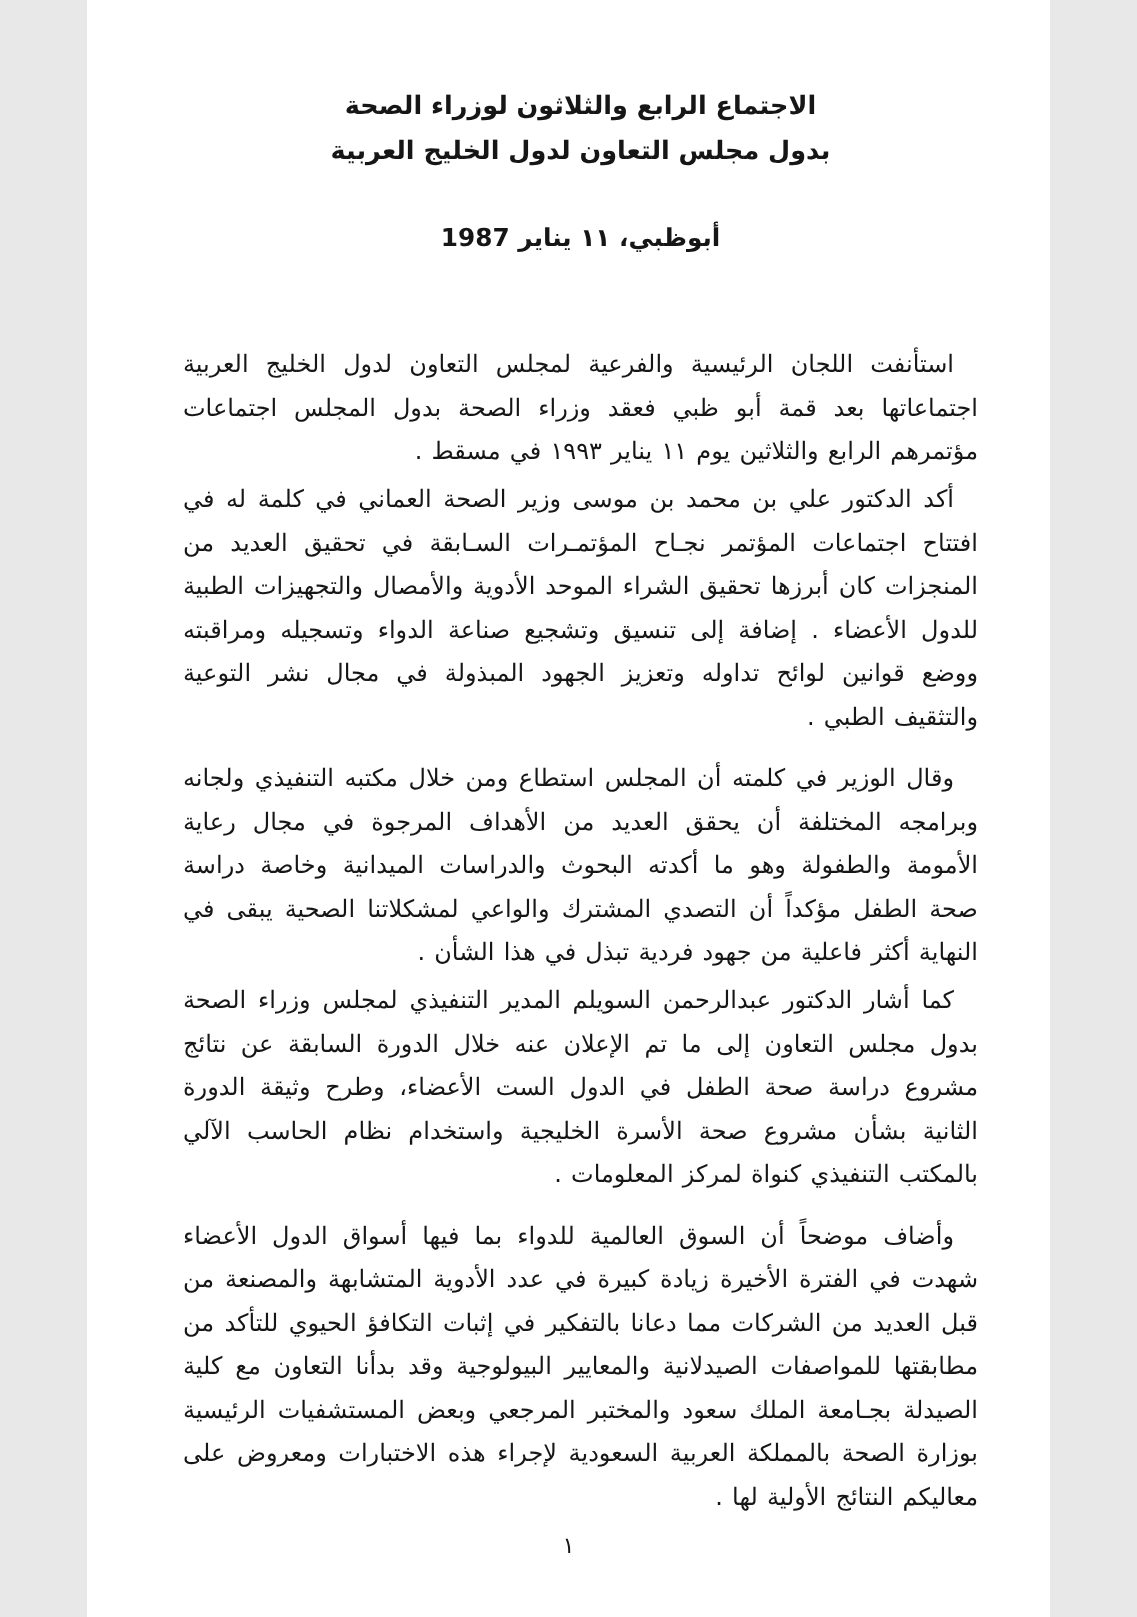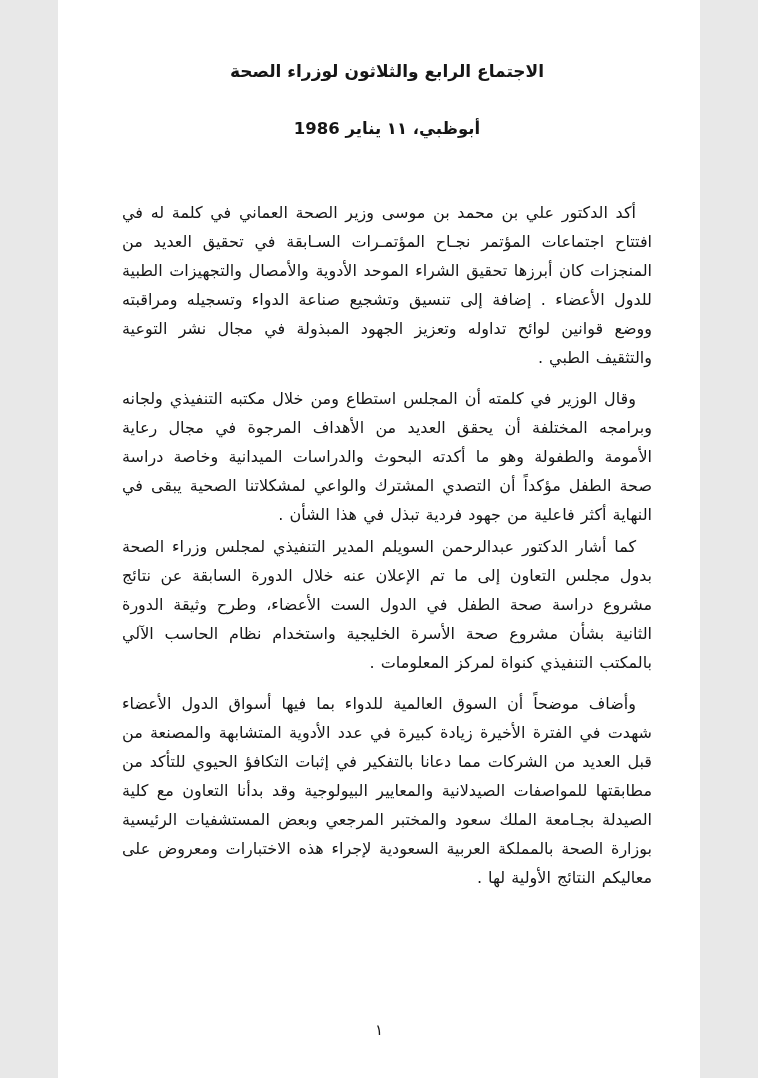--- a/index.html
+++ b/index.html
@@ -67,25 +67,27 @@
     color: #161616;
   }
 </style>
 </head>
 <body>
 
 <div class="page">
 
   <header class="doc-header">
     <div class="doc-title">الاجتماع الرابع والثلاثون لوزراء الصحة</div>
-    <div class="doc-date">أبوظبي، ١١ يناير 1986</div>
+    <div class="doc-title">بدول مجلس التعاون لدول الخليج العربية</div>
+    <div class="doc-date">أبوظبي، ١١ يناير 1987</div>
   </header>
 
   <main class="doc-body">
 
+    <p>استأنفت اللجان الرئيسية والفرعية لمجلس التعاون لدول الخليج العربية اجتماعاتها بعد قمة أبو ظبي فعقد وزراء الصحة بدول المجلس اجتماعات مؤتمرهم الرابع والثلاثين يوم ١١ يناير ١٩٩٣ في مسقط .</p>
 
 
     <p class="after-heading">أكد الدكتور علي بن محمد بن موسى وزير الصحة العماني في كلمة له في افتتاح اجتماعات المؤتمر نجـاح المؤتمـرات السـابقة في تحقيق العديد من المنجزات كان أبرزها تحقيق الشراء الموحد الأدوية والأمصال والتجهيزات الطبية للدول الأعضاء . إضافة إلى تنسيق وتشجيع صناعة الدواء وتسجيله ومراقبته ووضع قوانين لوائح تداوله وتعزيز الجهود المبذولة في مجال نشر التوعية والتثقيف الطبي .</p>
 
     <p class="follow">وقال الوزير في كلمته أن المجلس استطاع ومن خلال مكتبه التنفيذي ولجانه وبرامجه المختلفة أن يحقق العديد من الأهداف المرجوة في مجال رعاية الأمومة والطفولة وهو ما أكدته البحوث والدراسات الميدانية وخاصة دراسة صحة الطفل مؤكداً أن التصدي المشترك والواعي لمشكلاتنا الصحية يبقى في النهاية أكثر فاعلية من جهود فردية تبذل في هذا الشأن .</p>
 
 
     <p class="after-heading">كما أشار الدكتور عبدالرحمن السويلم المدير التنفيذي لمجلس وزراء الصحة بدول مجلس التعاون إلى ما تم الإعلان عنه خلال الدورة السابقة عن نتائج مشروع دراسة صحة الطفل في الدول الست الأعضاء، وطرح وثيقة الدورة الثانية بشأن مشروع صحة الأسرة الخليجية واستخدام نظام الحاسب الآلي بالمكتب التنفيذي كنواة لمركز المعلومات .</p>
 
     <p class="follow">وأضاف موضحاً أن السوق العالمية للدواء بما فيها أسواق الدول الأعضاء شهدت في الفترة الأخيرة زيادة كبيرة في عدد الأدوية المتشابهة والمصنعة من قبل العديد من الشركات مما دعانا بالتفكير في إثبات التكافؤ الحيوي للتأكد من مطابقتها للمواصفات الصيدلانية والمعايير البيولوجية وقد بدأنا التعاون مع كلية الصيدلة بجـامعة الملك سعود والمختبر المرجعي وبعض المستشفيات الرئيسية بوزارة الصحة بالمملكة العربية السعودية لإجراء هذه الاختبارات ومعروض على معاليكم النتائج الأولية لها .</p>

